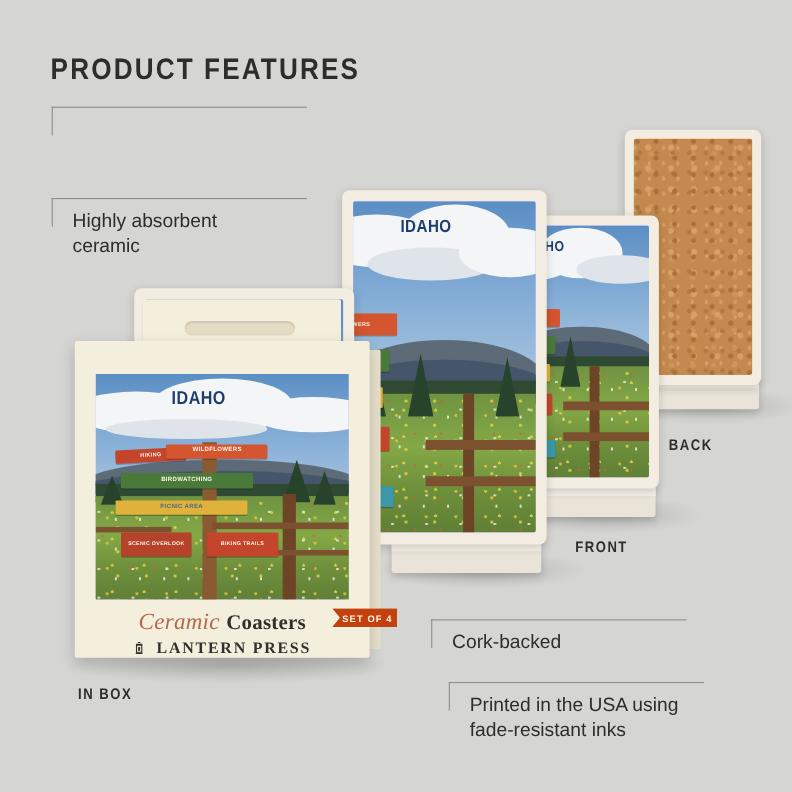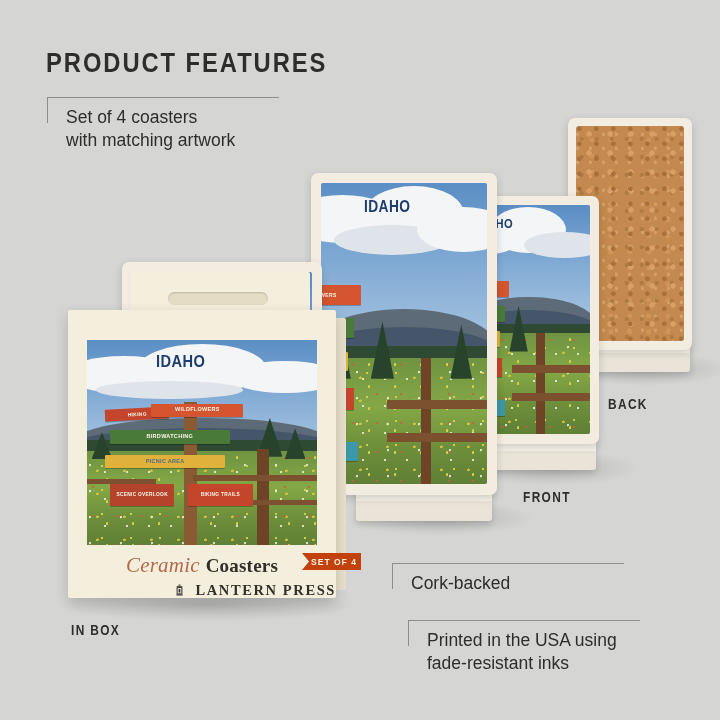--- a/index.html
+++ b/index.html
@@ -120,21 +120,20 @@
     font-size:21px;color:#b4694a;letter-spacing:.2px;
   }
   .brand-coasters{
     font-family:"Liberation Serif", serif;font-weight:bold;
     font-size:19px;color:#33302c;letter-spacing:.2px;margin-left:6px;
   }
   .brand-line2{
     font-family:"Liberation Serif", serif;font-weight:bold;
     font-size:14.5px;color:#33302c;letter-spacing:1.6px;white-space:nowrap;
     margin-top:4px;
-    text-align:right;
   }
   .lantern{display:inline-block;vertical-align:-2px;margin-right:5px;}
   .setof{
     position:absolute;background:#c2410c;color:#fdf4e6;
     font-weight:bold;font-size:8.5px;letter-spacing:1px;
     display:flex;align-items:center;justify-content:center;
     clip-path:polygon(0 0,100% 0,100% 100%,0 100%,7px 50%);
     padding-left:5px;
   }
   .shadow{position:absolute;border-radius:50%;
@@ -143,24 +142,28 @@
 </head>
 <body style="background: rgb(213, 213, 212);">
 
 <div class="stage">
 
   <div class="page-title">PRODUCT FEATURES</div>
 
   <div class="feature" style="left:47px;top:97px;width:232px;height:62px;">
     <div class="rule" style="width:232px;"></div>
     <div class="tick"></div>
-    <div class="ftext">Set of 4 coasters
-with matching artwork</div>
-  </div>
-
+  </div>
+
+  <div class="feature" style="left:47px;top:180px;width:232px;height:62px;">
+    <div class="rule" style="width:232px;"></div>
+    <div class="tick"></div>
+    <div class="ftext">Highly absorbent
+ceramic</div>
+  </div>
 
   <div class="feature" style="left:392px;top:563px;width:232px;height:40px;">
     <div class="rule" style="width:232px;"></div>
     <div class="tick"></div>
     <div class="ftext">Cork-backed</div>
   </div>
 
   <div class="feature" style="left:408px;top:620px;width:232px;height:62px;">
     <div class="rule" style="width:232px;"></div>
     <div class="tick"></div>

